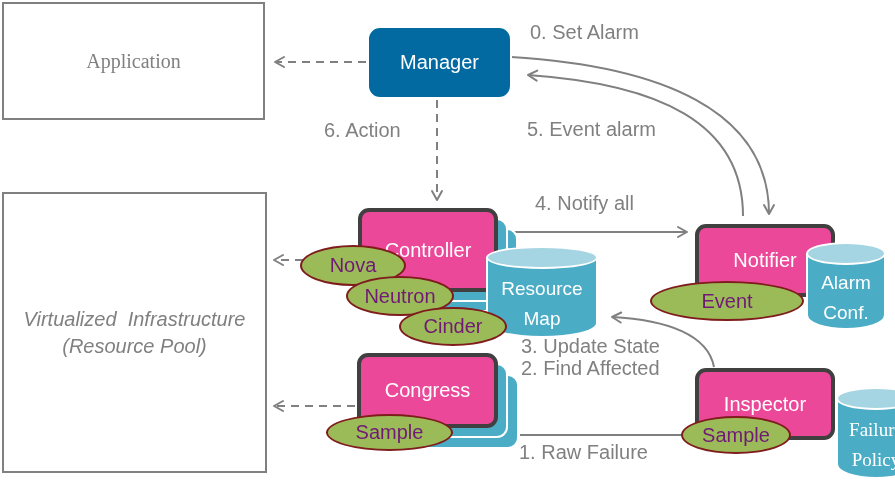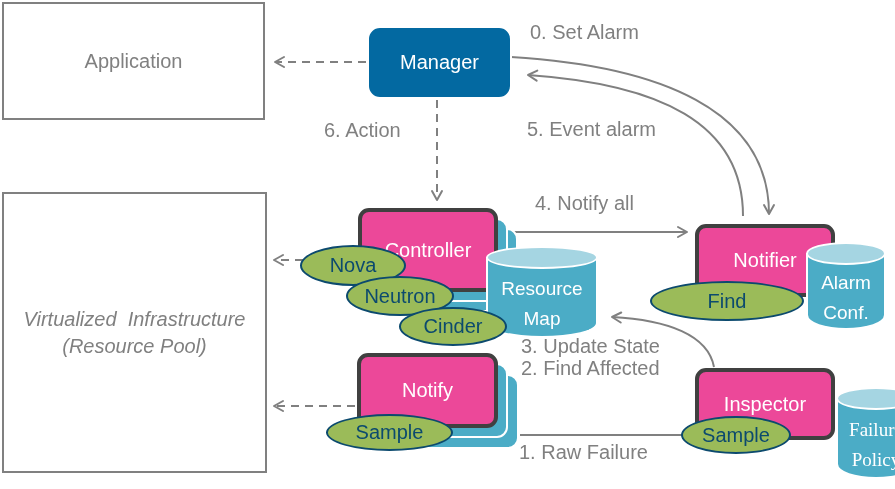--- a/index.html
+++ b/index.html
@@ -18,23 +18,23 @@
     position:absolute;background:#ec4899;border:4px solid #404040;border-radius:11px;
     display:flex;align-items:center;justify-content:center;
     color:#ffffff;font-size:20px;box-sizing:border-box;
   }
   .manager-box{background:#0369a1;border-radius:13px;border:2px solid #ffffff;text-align:center;}
   .stack-copy{
     position:absolute;background:#4BACC6;border:2px solid #ffffff;border-radius:11px;
     box-sizing:border-box;
   }
   .ellipse{
-    position:absolute;background:#9BBB59;border:2px solid #0c4a6e;border-radius:50%;
+    position:absolute;background:#9BBB59;border:2px solid #7f1d1d;border-radius:50%;
     display:flex;align-items:center;justify-content:center;
-    color:#0c4a6e;font-size:20px;box-sizing:border-box;
+    color:#701a75;font-size:20px;box-sizing:border-box;
   }
   .cylinder{position:absolute;}
   .cyl-body{
     position:absolute;left:0;right:0;top:11px;bottom:0;background:#4BACC6;
     border:2px solid #ffffff;border-top:none;
     border-radius:0 0 50% 50% / 0 0 15px 15px;box-sizing:border-box;
   }
   .cyl-top{
     position:absolute;left:0;right:0;top:0;height:23px;background:#A5D5E2;
     border:2px solid #ffffff;border-radius:50%;box-sizing:border-box;
@@ -65,21 +65,21 @@
       <path d="M 303 260 L 274 260" stroke-dasharray="8 6" marker-end="url(#arrV)"></path>
       <path d="M 355 406 L 274 406" stroke-dasharray="8 6" marker-end="url(#arrV)"></path>
       <path d="M 512 232 L 687 232" marker-end="url(#arrV)"></path>
       <path d="M 520 435 L 683 435"></path>
       <path d="M 511 57 C 660 66 769 110 769 214" marker-end="url(#arrV)"></path>
       <path d="M 743 216 C 743 122 658 84 528 75" marker-end="url(#arrV)"></path>
       <path d="M 714 367 C 708 335 668 320 612 317" marker-end="url(#arrV)"></path>
     </g>
   </svg>
 
-  <div class="outline-box" style="left:2px;top:2px;width:263px;height:118px;">
+  <div class="outline-box" style="left:2px;top:2px;width:263px;height:118px;font-family:Liberation Serif, serif;">
     <span>Application</span>
   </div>
 
   <div class="outline-box" style="left:2px;top:192px;width:265px;height:281px;font-style:italic;">
     <span>Virtualized  Infrastructure
 (Resource Pool)</span>
   </div>
 
   <div class="round-box manager-box" style="left:367px;top:26px;width:145px;height:73px;">
     <span>Manager</span>
@@ -105,37 +105,37 @@
 Map</div>
   </div>
 
   <div class="ellipse" style="left:399px;top:307px;width:108px;height:39px;">
     <span>Cinder</span>
   </div>
 
   <div class="stack-copy" style="left:378px;top:374px;width:141px;height:75px;"></div>
   <div class="stack-copy" style="left:367px;top:363px;width:141px;height:75px;"></div>
   <div class="round-box" style="left:357px;top:353px;width:141px;height:75px;">
-    <span>Notify</span>
+    <span>Congress</span>
   </div>
   <div class="ellipse" style="left:326px;top:414px;width:127px;height:37px;">
     <span>Sample</span>
   </div>
 
   <div class="round-box" style="left:695px;top:224px;width:140px;height:73px;">
     <span>Notifier</span>
   </div>
   <div class="cylinder" style="left:806px;top:242px;width:80px;height:88px;">
     <div class="cyl-body"></div>
     <div class="cyl-top"></div>
     <div class="cyl-label">Alarm
 Conf.</div>
   </div>
   <div class="ellipse" style="left:650px;top:281px;width:154px;height:40px;">
-    <span>Find</span>
+    <span>Event</span>
   </div>
 
   <div class="round-box" style="left:695px;top:368px;width:140px;height:72px;">
     <span>Inspector</span>
   </div>
   <div class="cylinder" style="left:836px;top:387px;width:80px;height:92px;font-family:Liberation Serif, serif;">
     <div class="cyl-body"></div>
     <div class="cyl-top"></div>
     <div class="cyl-label">Failure
 Policy</div>

